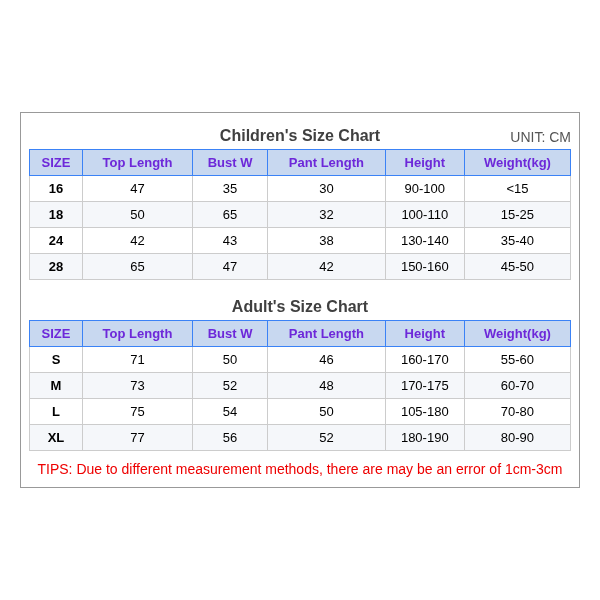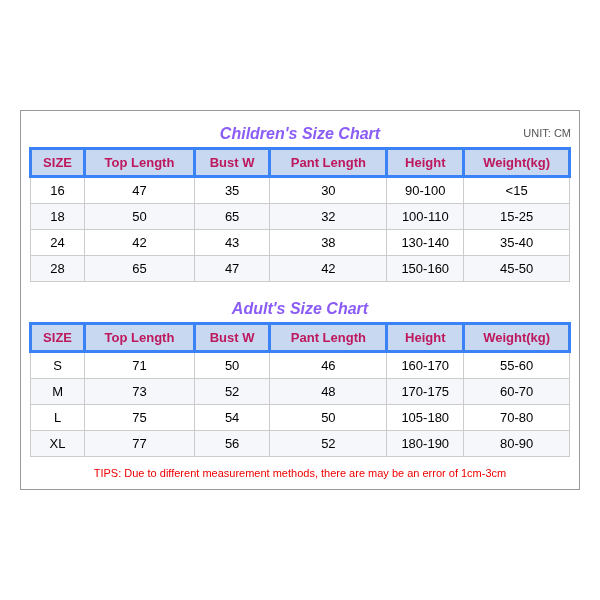--- a/index.html
+++ b/index.html
@@ -20,63 +20,62 @@
       background: #fff;
     }
     .section-header {
       position: relative;
       text-align: center;
       padding: 6px 0 4px;
     }
     .section-header h2 {
       font-size: 16px;
       font-weight: bold;
-      color: #8b5cf6;
-      font-style: italic;
+      color: #404040;
     }
     .unit-label {
       position: absolute;
       right: 0;
       top: 8px;
-      font-size: 11px;
+      font-size: 14px;
       color: #555;
     }
     table {
       width: 100%;
       border-collapse: collapse;
       margin-bottom: 6px;
     }
     thead tr th {
       background: #c8d8f0;
-      border: 3px solid #3b82f6;
+      border: 1px solid #3b82f6;
       padding: 5px 4px;
       text-align: center;
       font-weight: bold;
       font-size: 13px;
-      color: #be185d;
+      color: #6d28d9;
     }
     tbody tr td {
       border: 1px solid #ccc;
       padding: 5px 4px;
       text-align: center;
       font-size: 13px;
       color: #000;
     }
     tbody tr:nth-child(odd) td {
       background: #fff;
     }
     tbody tr:nth-child(even) td {
       background: #f5f7fa;
     }
     .size-cell {
-      font-weight: normal;
+      font-weight: bold;
     }
     .tips {
       text-align: center;
-      font-size: 11px;
+      font-size: 14px;
       color: #e00;
       padding: 4px 0 2px;
     }
     .spacer {
       height: 6px;
     }
   </style>
 </head>
 <body>
 

